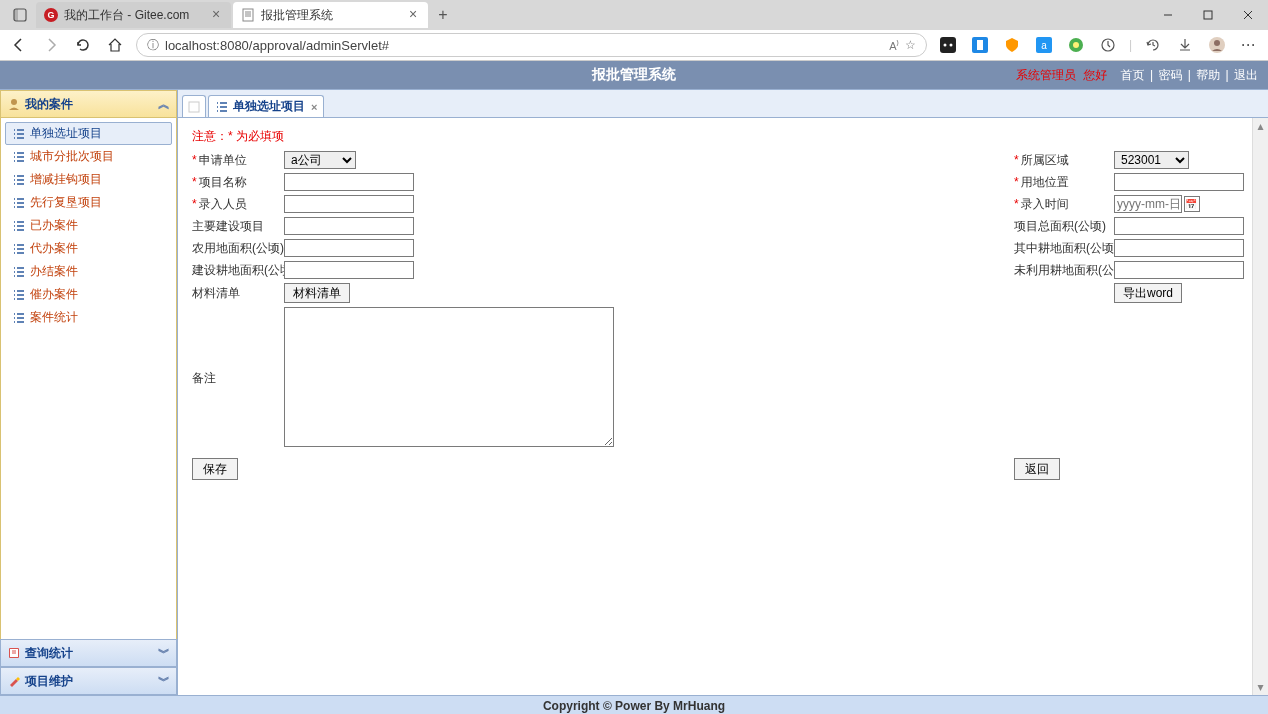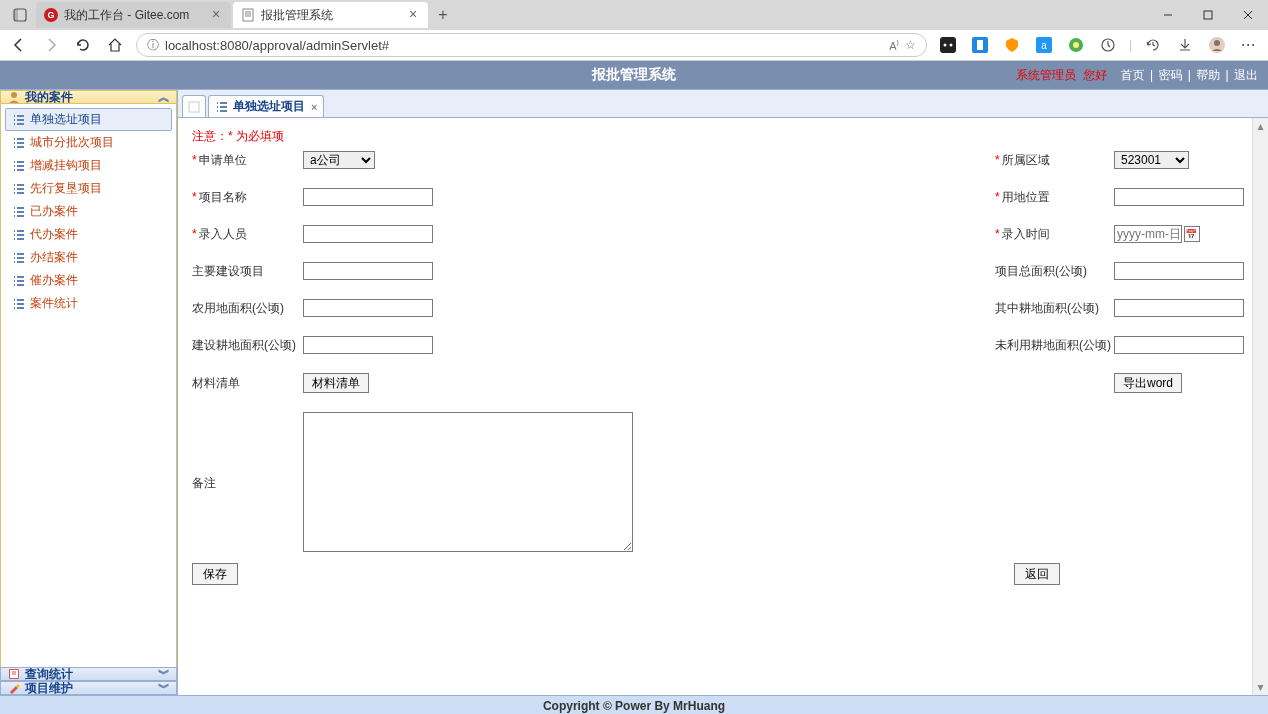--- a/index.html
+++ b/index.html
@@ -26,39 +26,39 @@
 
 .app-header{height:28px;background:#7a8fb0;color:#fff;display:flex;align-items:center;position:relative;font-size:14px;}
 .app-header .title{position:absolute;left:50%;transform:translateX(-50%);font-weight:bold;}
 .app-header .right{margin-left:auto;padding-right:8px;font-size:12px;}
 .app-header .right .red{color:#e80000;font-weight:normal;}
 .app-header .right a{color:#fff;text-decoration:none;margin:0 2px;}
 .app-header .right .sep{color:#fff;}
 
 .layout{display:flex;height:calc(714px - 60px - 28px - 20px);border-top:1px solid #99b0d1;}
 .sidebar{width:178px;border-right:1px solid #99b0d1;display:flex;flex-direction:column;background:#fff;}
-.panel-head{height:14px;background:linear-gradient(#fdf1c9,#f8e29b);border:1px solid #d9c272;display:flex;align-items:center;padding:0 6px;font-size:12px;font-weight:bold;color:#15428b;cursor:pointer;}
+.panel-head{height:28px;background:linear-gradient(#fdf1c9,#f8e29b);border:1px solid #d9c272;display:flex;align-items:center;padding:0 6px;font-size:12px;font-weight:bold;color:#15428b;cursor:pointer;}
 .panel-head .icon{width:14px;height:14px;margin-right:4px;}
 .panel-head .expand{margin-left:auto;color:#6b85b0;}
 .panel-body{flex:1;padding:4px;border-left:1px solid #d9c272;border-right:1px solid #d9c272;background:#fff;overflow:auto;}
 .nav-item{display:flex;align-items:center;height:23px;padding:0 6px;border:1px solid transparent;cursor:pointer;gap:4px;color:#c2410c;}
 .nav-item.active{border:1px solid #99b0d1;background:#e7eef9;border-radius:2px;color:#15428b;}
 .nav-item .list-icon{width:14px;height:14px;color:#5f82b5;}
 .panel-head.collapsed{background:linear-gradient(#e7eef9,#cdddf3);border:1px solid #99b0d1;color:#15428b;}
 .panel-head.collapsed .icon{color:#5f82b5;}
 
 .main{flex:1;display:flex;flex-direction:column;background:#e7eef9;position:relative;}
 .tabpane-head{display:flex;align-items:end;height:28px;padding:4px 4px 0 4px;border-bottom:1px solid #99b0d1;background:#e7eef9;gap:2px;}
 .home-tab{width:24px;height:22px;border:1px solid #99b0d1;border-bottom:none;border-radius:3px 3px 0 0;background:#fff;display:flex;align-items:center;justify-content:center;}
 .inner-tab{height:22px;border:1px solid #99b0d1;border-bottom:none;border-radius:3px 3px 0 0;background:#fff;padding:0 6px;display:flex;align-items:center;gap:4px;color:#15428b;font-weight:bold;}
 .inner-tab .list-icon{width:14px;height:14px;}
 .inner-tab .tab-close{color:#888;font-size:11px;cursor:pointer;margin-left:2px;}
 .content{flex:1;background:#fff;overflow:auto;padding:10px 14px;position:relative;}
 .notice{color:#e80000;margin-bottom:6px;}
-.form-grid{display:grid;grid-template-columns:92px 140px 1fr 100px 140px;row-gap:4px;align-items:center;gap:19px;}
+.form-grid{display:grid;grid-template-columns:92px 140px 1fr 100px 140px;row-gap:4px;align-items:center;}
 .form-grid .lbl{text-align:left;white-space:nowrap;}
 .form-grid .req{color:#e80000;margin-right:2px;}
 .form-grid input[type=text],.form-grid select,.form-grid input[type=date]{border:1px solid #7a7a7a;height:18px;width:130px;font-size:12px;padding:0 2px;}
 .form-grid select{width:72px;}
 .form-grid .date-input{width:82px;}
 .form-grid .btn{border:1px solid #7a7a7a;background:#f3f3f3;height:20px;padding:0 8px;cursor:pointer;font-size:12px;}
 .form-grid textarea{border:1px solid #7a7a7a;width:330px;height:140px;resize:both;font-size:12px;}
 .btn-row{margin-top:8px;}
 .btn-row button{border:1px solid #7a7a7a;background:#f3f3f3;height:22px;padding:0 10px;cursor:pointer;font-size:12px;}
 .scrollbar{width:16px;background:#f0f0f0;border-left:1px solid #ddd;position:absolute;right:0;top:28px;bottom:0;}

